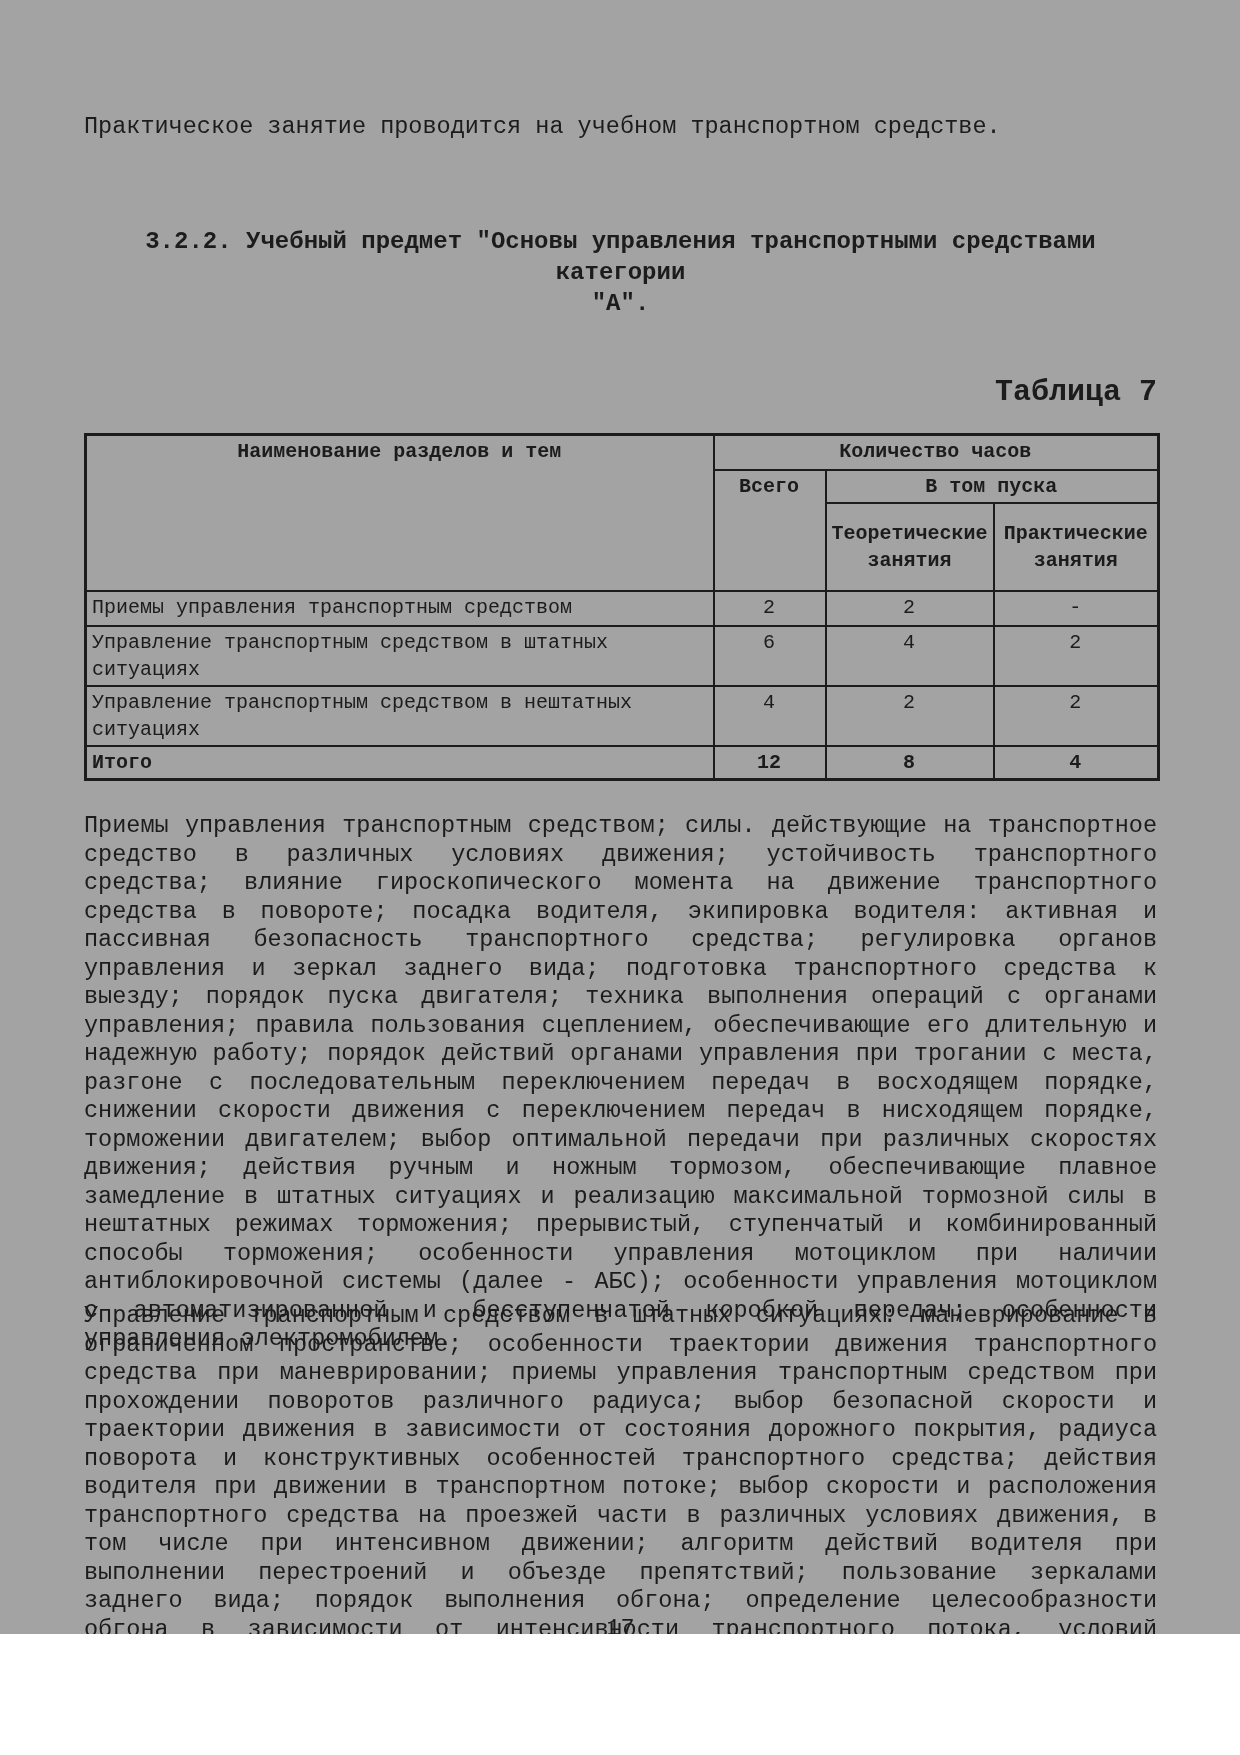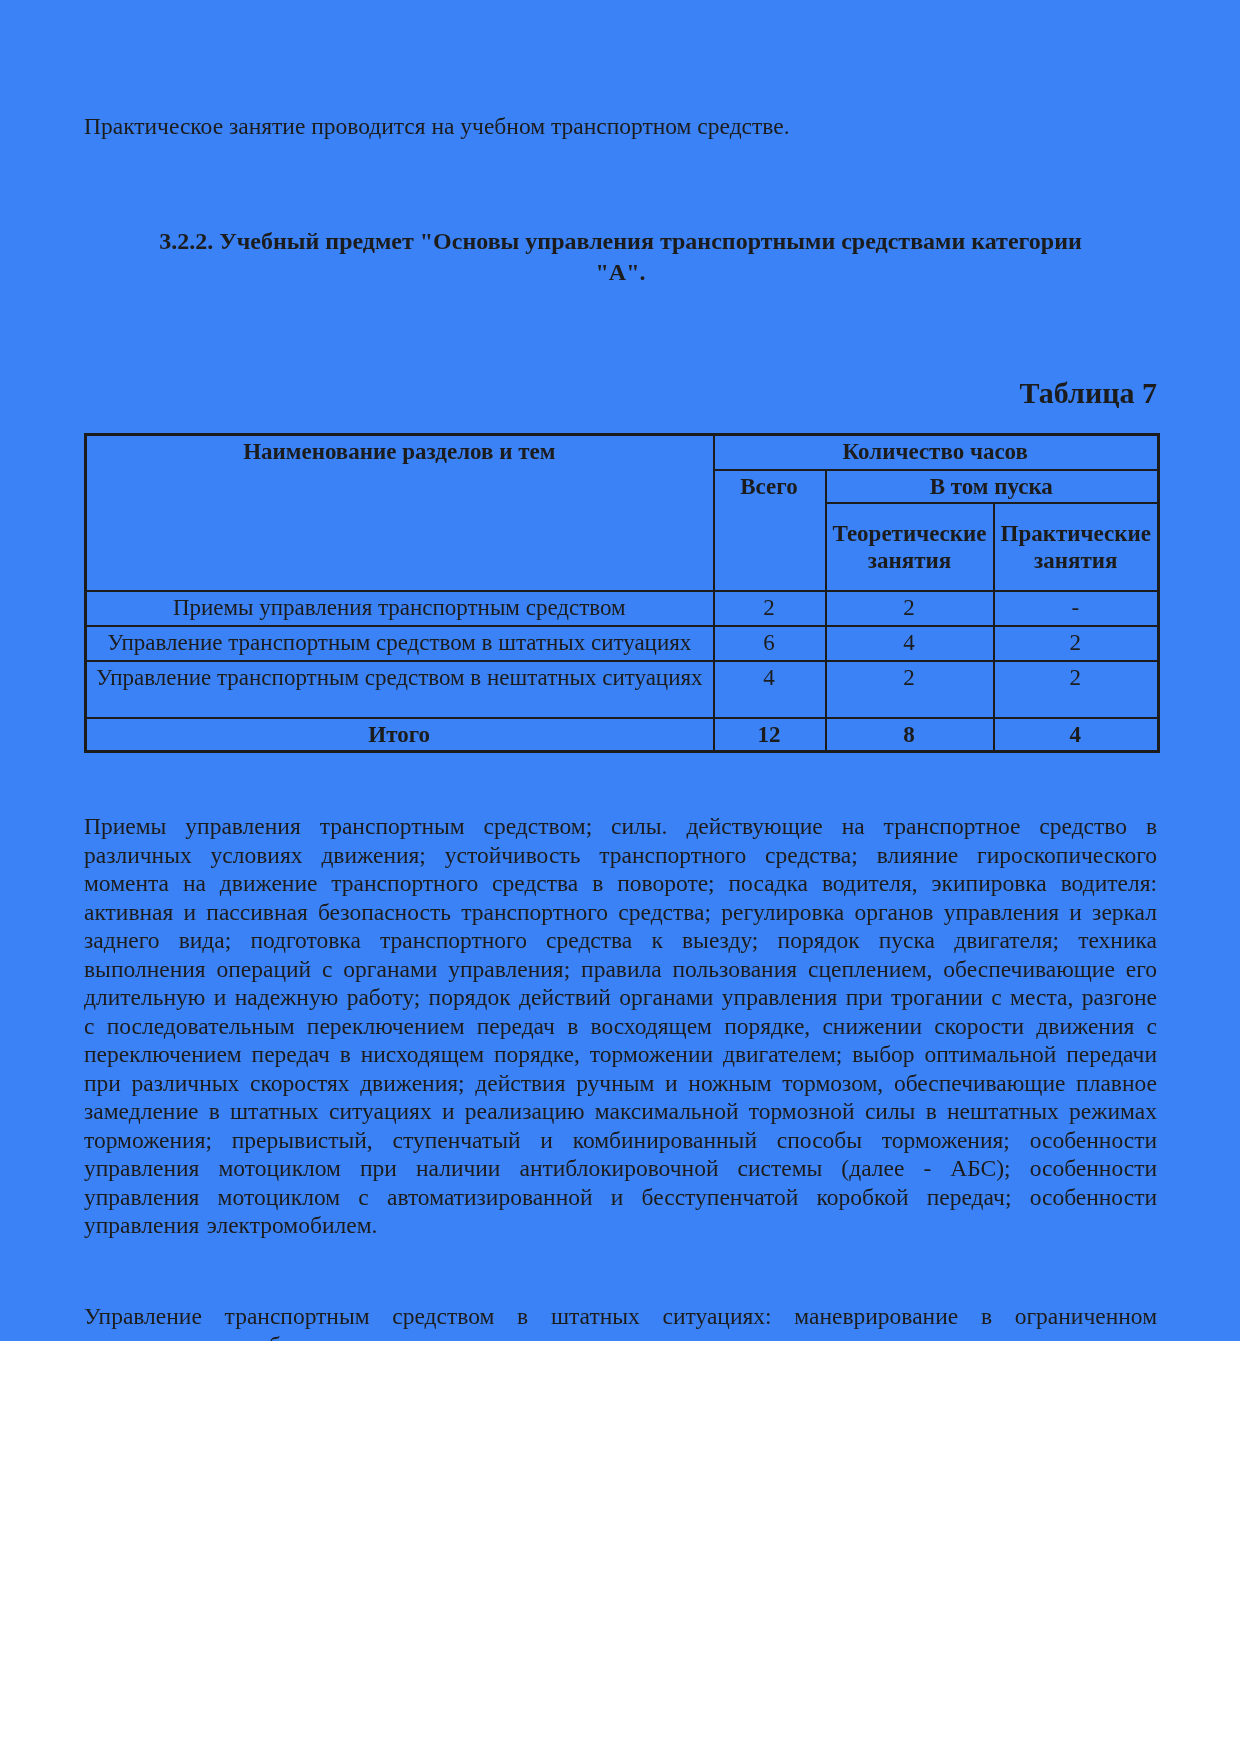--- a/index.html
+++ b/index.html
@@ -3,24 +3,24 @@
 <meta charset="utf-8">
 <style>
   html, body {
     margin: 0;
     padding: 0;
     background: #ffffff;
   }
   .page {
     position: relative;
     width: 1240px;
-    height: 1341px;
-    background: #3b82f6;
+    height: 1634px;
+    background: #a3a3a3;
     color: #1c1c1c;
-    font-family: Liberation Serif, serif;
+    font-family: Liberation Mono, monospace;
     overflow: hidden;
   }
   .intro {
     position: absolute;
     top: 112px;
     left: 84px;
     width: 1073px;
     margin: 0;
     font-size: 23.5px;
     line-height: 29px;
@@ -59,42 +59,42 @@
     line-height: 29px;
     text-align: right;
   }
   table.hours-table {
     position: absolute;
     top: 433px;
     left: 84px;
     width: 1073px;
     border-collapse: collapse;
     table-layout: fixed;
-    font-size: 23px;
+    font-size: 20px;
     line-height: 27px;
     color: #1c1c1c;
   }
   table.hours-table th,
   table.hours-table td {
     border: 2px solid #1c1c1c;
     padding: 2px 6px 2px 5px;
     vertical-align: top;
     font-weight: normal;
   }
   table.hours-table {
     border: 3px solid #1c1c1c;
   }
   table.hours-table th {
     font-weight: bold;
     text-align: center;
   }
   tr.head-row-1 th { height: 29px; vertical-align: top; }
   tr.head-row-2 th { height: 26px; vertical-align: top; }
   tr.head-row-3 th { height: 56px; vertical-align: middle; padding: 15px 2px; }
-  td.cell-name { text-align: center; }
+  td.cell-name { text-align: left; }
   td.cell-num  { text-align: center; }
   tr.data-row-1 td { height: 29px; }
   tr.data-row-2 td { height: 29px; }
   tr.data-row-3 td { height: 51px; }
   tr.total-row  td { height: 26px; font-weight: bold; }
   .body-para {
     position: absolute;
     left: 84px;
     width: 1073px;
     margin: 0;

